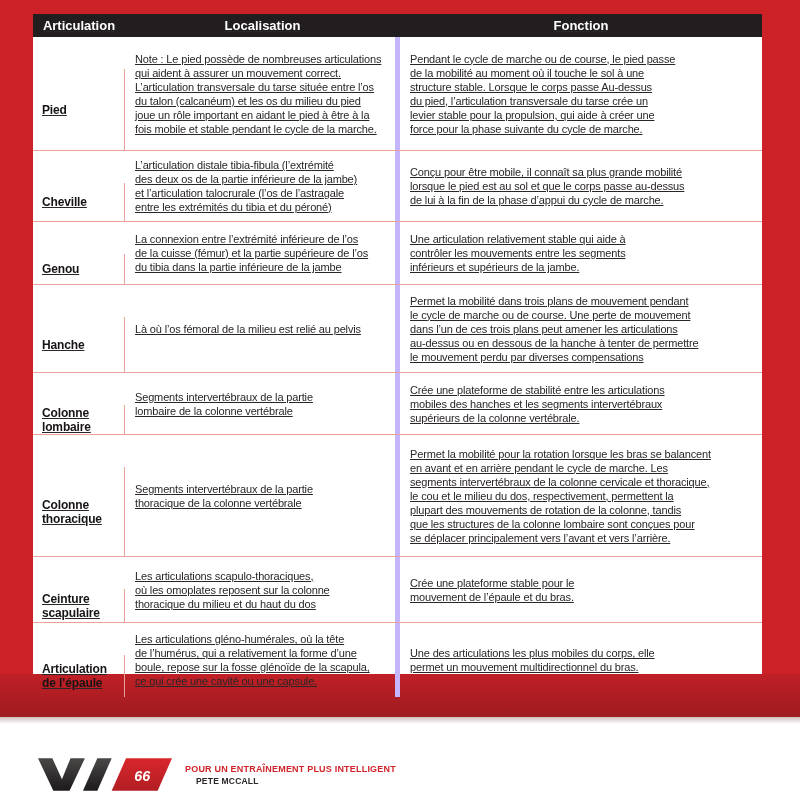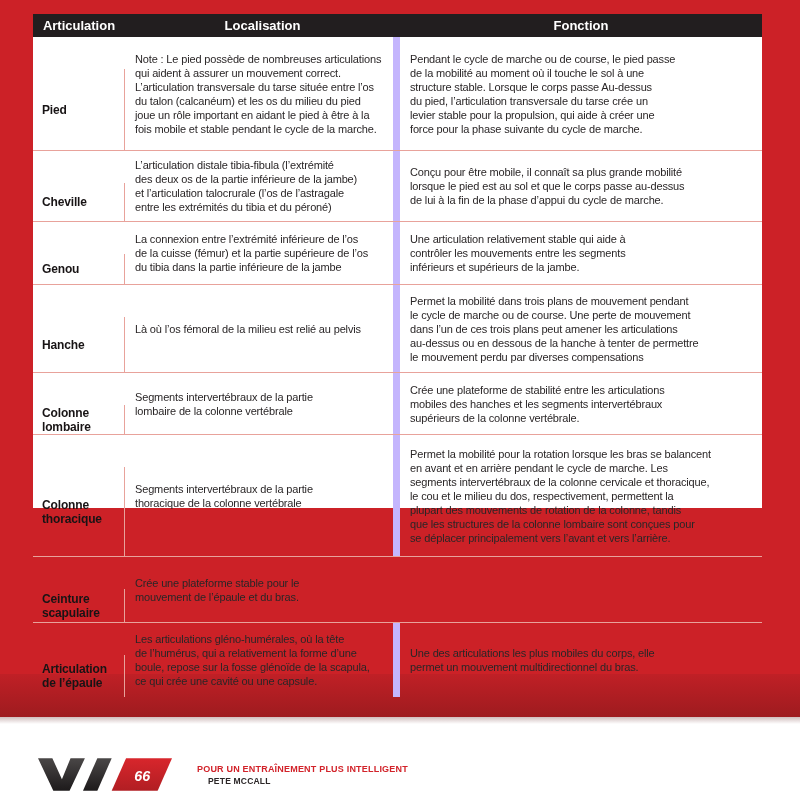--- a/index.html
+++ b/index.html
@@ -16,23 +16,24 @@
     position:absolute;left:0;top:0;width:800px;height:717px;
     background:linear-gradient(#cc2127 0 94%, #c02026 94%, #9e1b1f 100%);
   }
   .frame-shadow{
     position:absolute;left:0;top:717px;width:800px;height:7px;
     background:linear-gradient(rgba(90,20,20,.28), rgba(90,20,20,0));
   }
 
   
   .table{
-    position:absolute;left:33px;top:14px;width:729px;height:494px;
+    position:absolute;left:33px;top:14px;width:729px;height:660px;
     background:#ffffff;
     color:#2a2627;
+    text-decoration:underline;
   }
   .thead{display:flex;height:23px;background:#221e1f;color:#ffffff;}
   .th{
     display:flex;align-items:center;justify-content:center;
     font-size:13px;font-weight:bold;letter-spacing:0px;
   }
   .trow{display:flex;box-sizing:border-box;}
   .trow + .trow{border-top:1px solid #e8a29b;}
   .td{
     box-sizing:border-box;
@@ -41,36 +42,36 @@
     white-space:pre-line;
   }
   .c1{width:92px;}
   .c2{width:275px;}
   .c3{width:362px;flex:1;}
   .td.c1{
     border-right:1px solid #e8a29b;
     font-weight:bold;font-size:12px;line-height:14px;color:#181415;
     padding-left:9px;padding-right:4px;margin-top:32px;
   }
-  .td.c2{border-right:7px solid #c4b5fd;padding-left:10px;padding-right:6px;}
+  .td.c2{border-right:5px solid #c4b5fd;padding-left:10px;padding-right:6px;}
   .td.c3{padding-left:10px;padding-right:23px;}
 
   .r0{height:113px;}
   .r1{height:71px;}
   .r2{height:63px;}
   .r3{height:88px;}
   .r4{height:62px;}
   .r5{height:122px;}
   .r6{height:66px;}
   .r7{height:75px;}
 
   
   .footer{
     position:absolute;left:38px;top:758px;
-    display:flex;align-items:center;gap:25px;
+    display:flex;align-items:center;gap:13px;
   }
   .logo{display:block;}
   .footer-text{display:flex;flex-direction:column;justify-content:flex-end;gap:2px;}
   .tagline{
     color:#d2232a;font-weight:bold;font-size:9px;letter-spacing:.2px;
   }
   .author{
     color:#2b2627;font-weight:bold;font-size:8.5px;letter-spacing:.2px;padding-left:11px;
   }
 </style>
@@ -155,20 +156,23 @@
 segments intervertébraux de la colonne cervicale et thoracique,
 le cou et le milieu du dos, respectivement, permettent la
 plupart des mouvements de rotation de la colonne, tandis
 que les structures de la colonne lombaire sont conçues pour
 se déplacer principalement vers l’avant et vers l’arrière.</div>
     </div>
 
     <div class="trow r6">
       <div class="td c1">Ceinture
 scapulaire</div>
+      <div class="td c2">Les articulations scapulo-thoraciques,
+où les omoplates reposent sur la colonne
+thoracique du milieu et du haut du dos</div>
       <div class="td c3">Crée une plateforme stable pour le
 mouvement de l’épaule et du bras.</div>
     </div>
 
     <div class="trow r7">
       <div class="td c1">Articulation
 de l’épaule</div>
       <div class="td c2">Les articulations gléno-humérales, où la tête
 de l’humérus, qui a relativement la forme d’une
 boule, repose sur la fosse glénoïde de la scapula,

